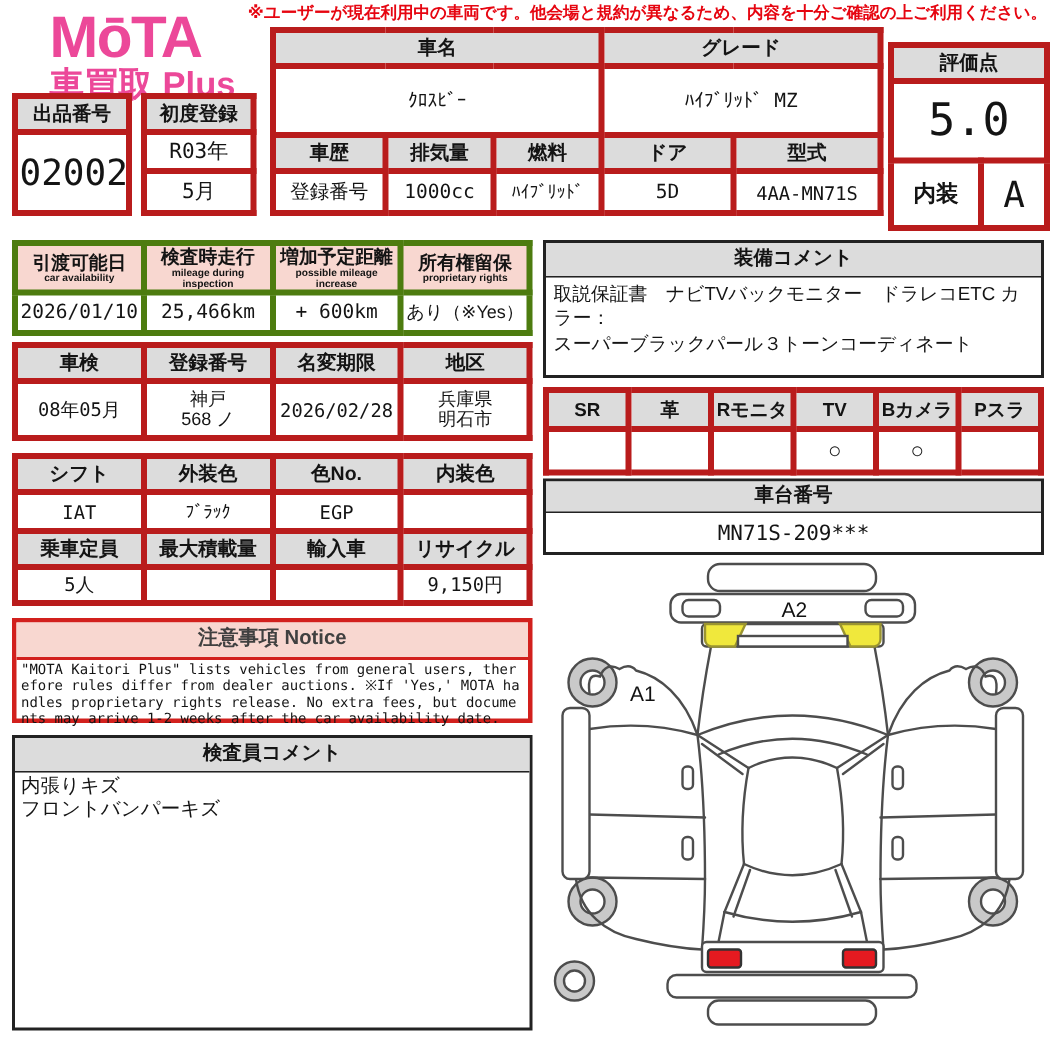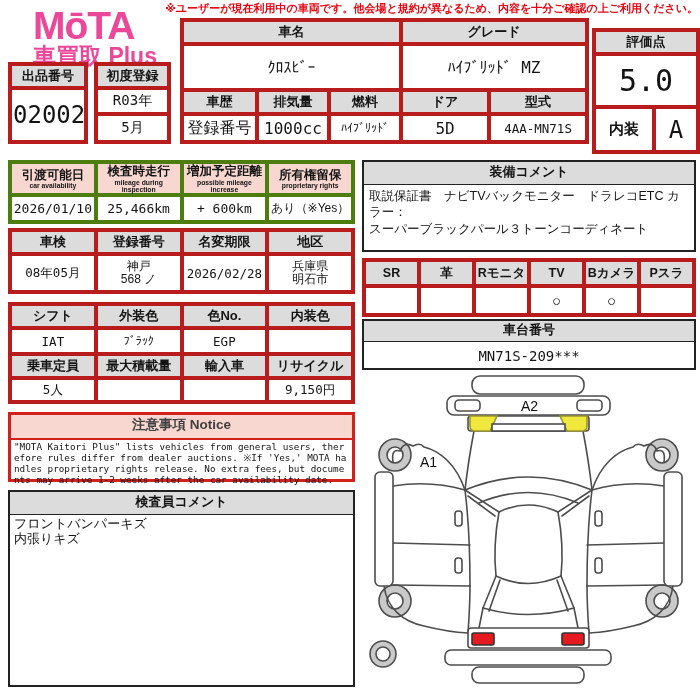--- a/index.html
+++ b/index.html
@@ -16,21 +16,21 @@
 
   
   .logo{left:33px;top:6px;color:#ec4899;line-height:1}
   .logo .l1{font-size:39px;font-weight:bold;letter-spacing:-1px}
   .logo .l2{font-size:23px;font-weight:bold;margin-top:0;letter-spacing:0}
 
   
   table.tbl{position:absolute;border-collapse:collapse;table-layout:fixed;background:#fff;border:2px solid #222}
   table.tbl td{border:4px solid #b91c1c;text-align:center;vertical-align:middle;padding:0 1px;overflow:hidden}
   tr.hd td{background:#dcdcdc;font-weight:bold;font-size:13px}
-  tr.val td{font-size:16px}
+  tr.val td{font-size:13px}
   .pre{white-space:pre-line;line-height:1.12}
 
   
   table.redtbl{position:absolute;border-collapse:collapse;table-layout:fixed;background:#fff;border:3px solid #d2201d}
   table.redtbl td{border:4px solid #4d7c0f;text-align:center;vertical-align:middle;padding:0}
   .redhd{background:#f8d7d0}
   .redhd .jp{font-size:12.5px;font-weight:bold;line-height:1.1;padding-top:1px}
   .redhd .en{font-size:6.8px;font-weight:bold;line-height:1.05}
 
   
@@ -244,22 +244,22 @@
 </div>
 
 <div class="nbox" style="left:8px;top:412px;width:347px;height:70px">
   <div class="n-hd" style="height:23px">注意事項 Notice</div>
   <div class="n-bd">"MOTA Kaitori Plus" lists vehicles from general users, therefore rules differ from dealer auctions. ※If 'Yes,' MOTA handles proprietary rights release. No extra fees, but documents may arrive 1-2 weeks after the car availability date.</div>
 </div>
 
 <div class="box" style="left:8px;top:490px;width:347px;height:197px">
   <div class="box-hd" style="height:22px">検査員コメント</div>
   <div class="box-bd" style="font-size:13px;line-height:1.15;padding:2px 4px">
+    <div>内張りキズ</div>
     <div>フロントバンパーキズ</div>
-    <div>内張りキズ</div>
   </div>
 </div>
 
 <svg class="abs" style="left:362px;top:372px" width="336" height="326" viewBox="0 0 336 326">
   <g fill="none" stroke="#4d4d4d" stroke-width="1.6" stroke-linecap="round">
 
     <g>
       <circle cx="33" cy="83" r="16" fill="#c9c9c9"></circle>
         <circle cx="33" cy="83" r="8" fill="#fff"></circle>
     </g>

